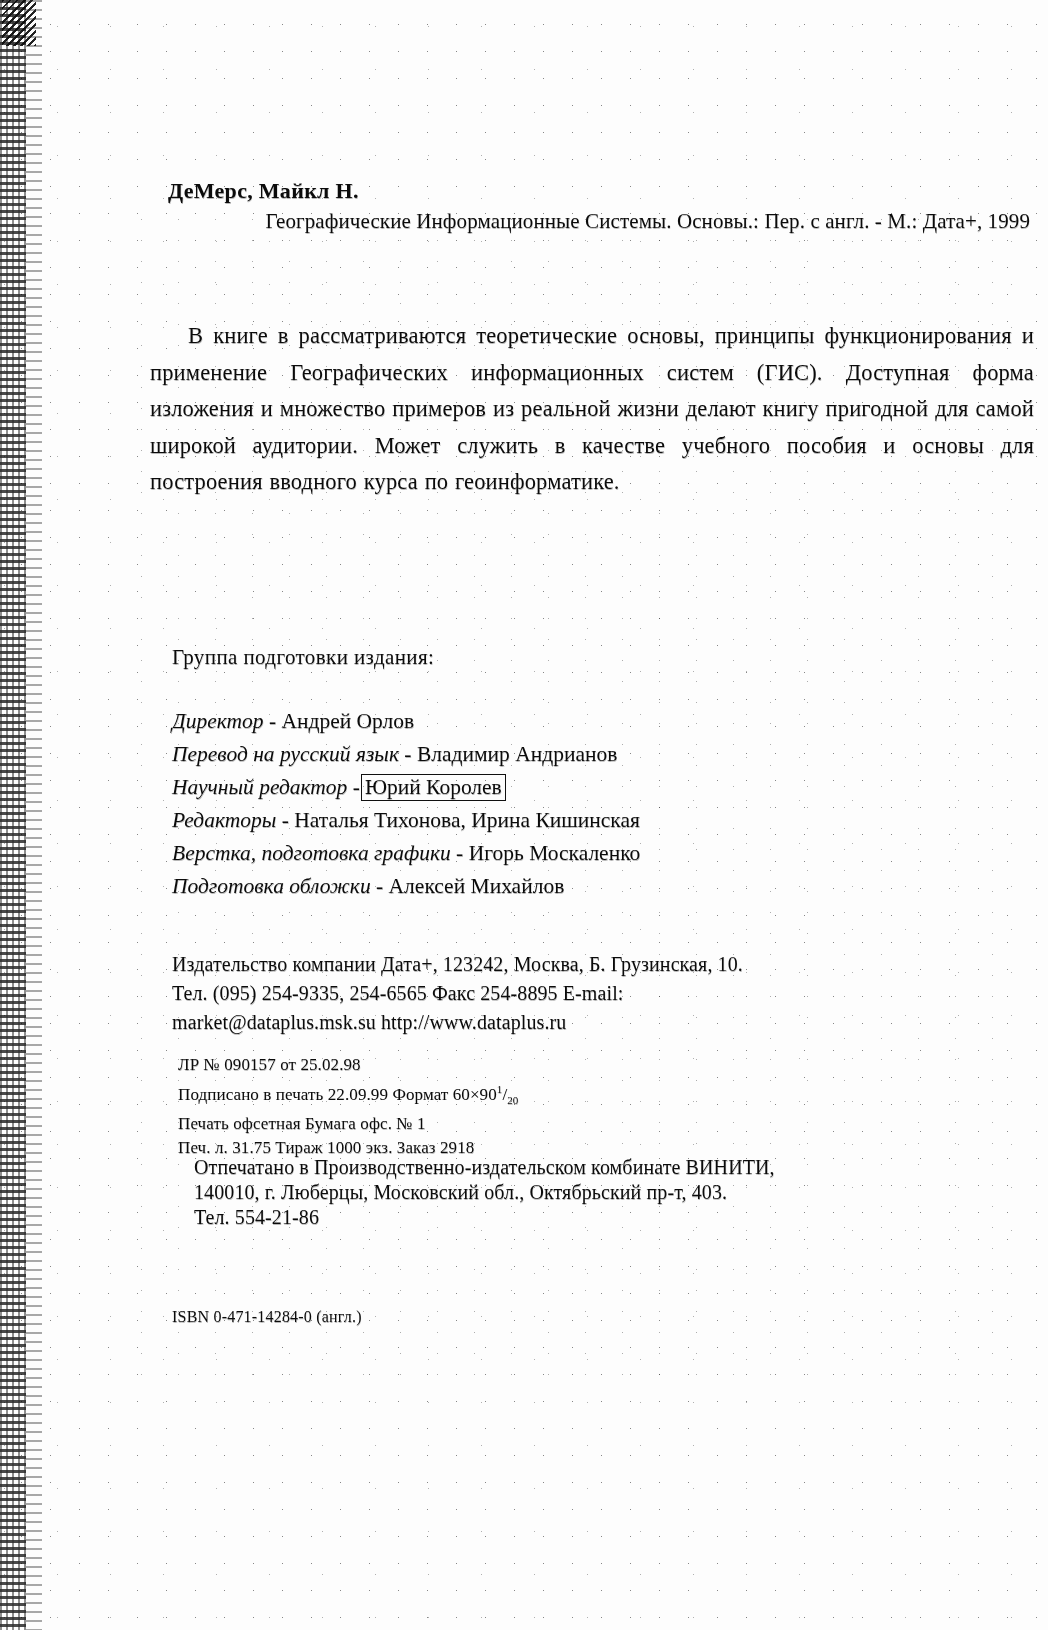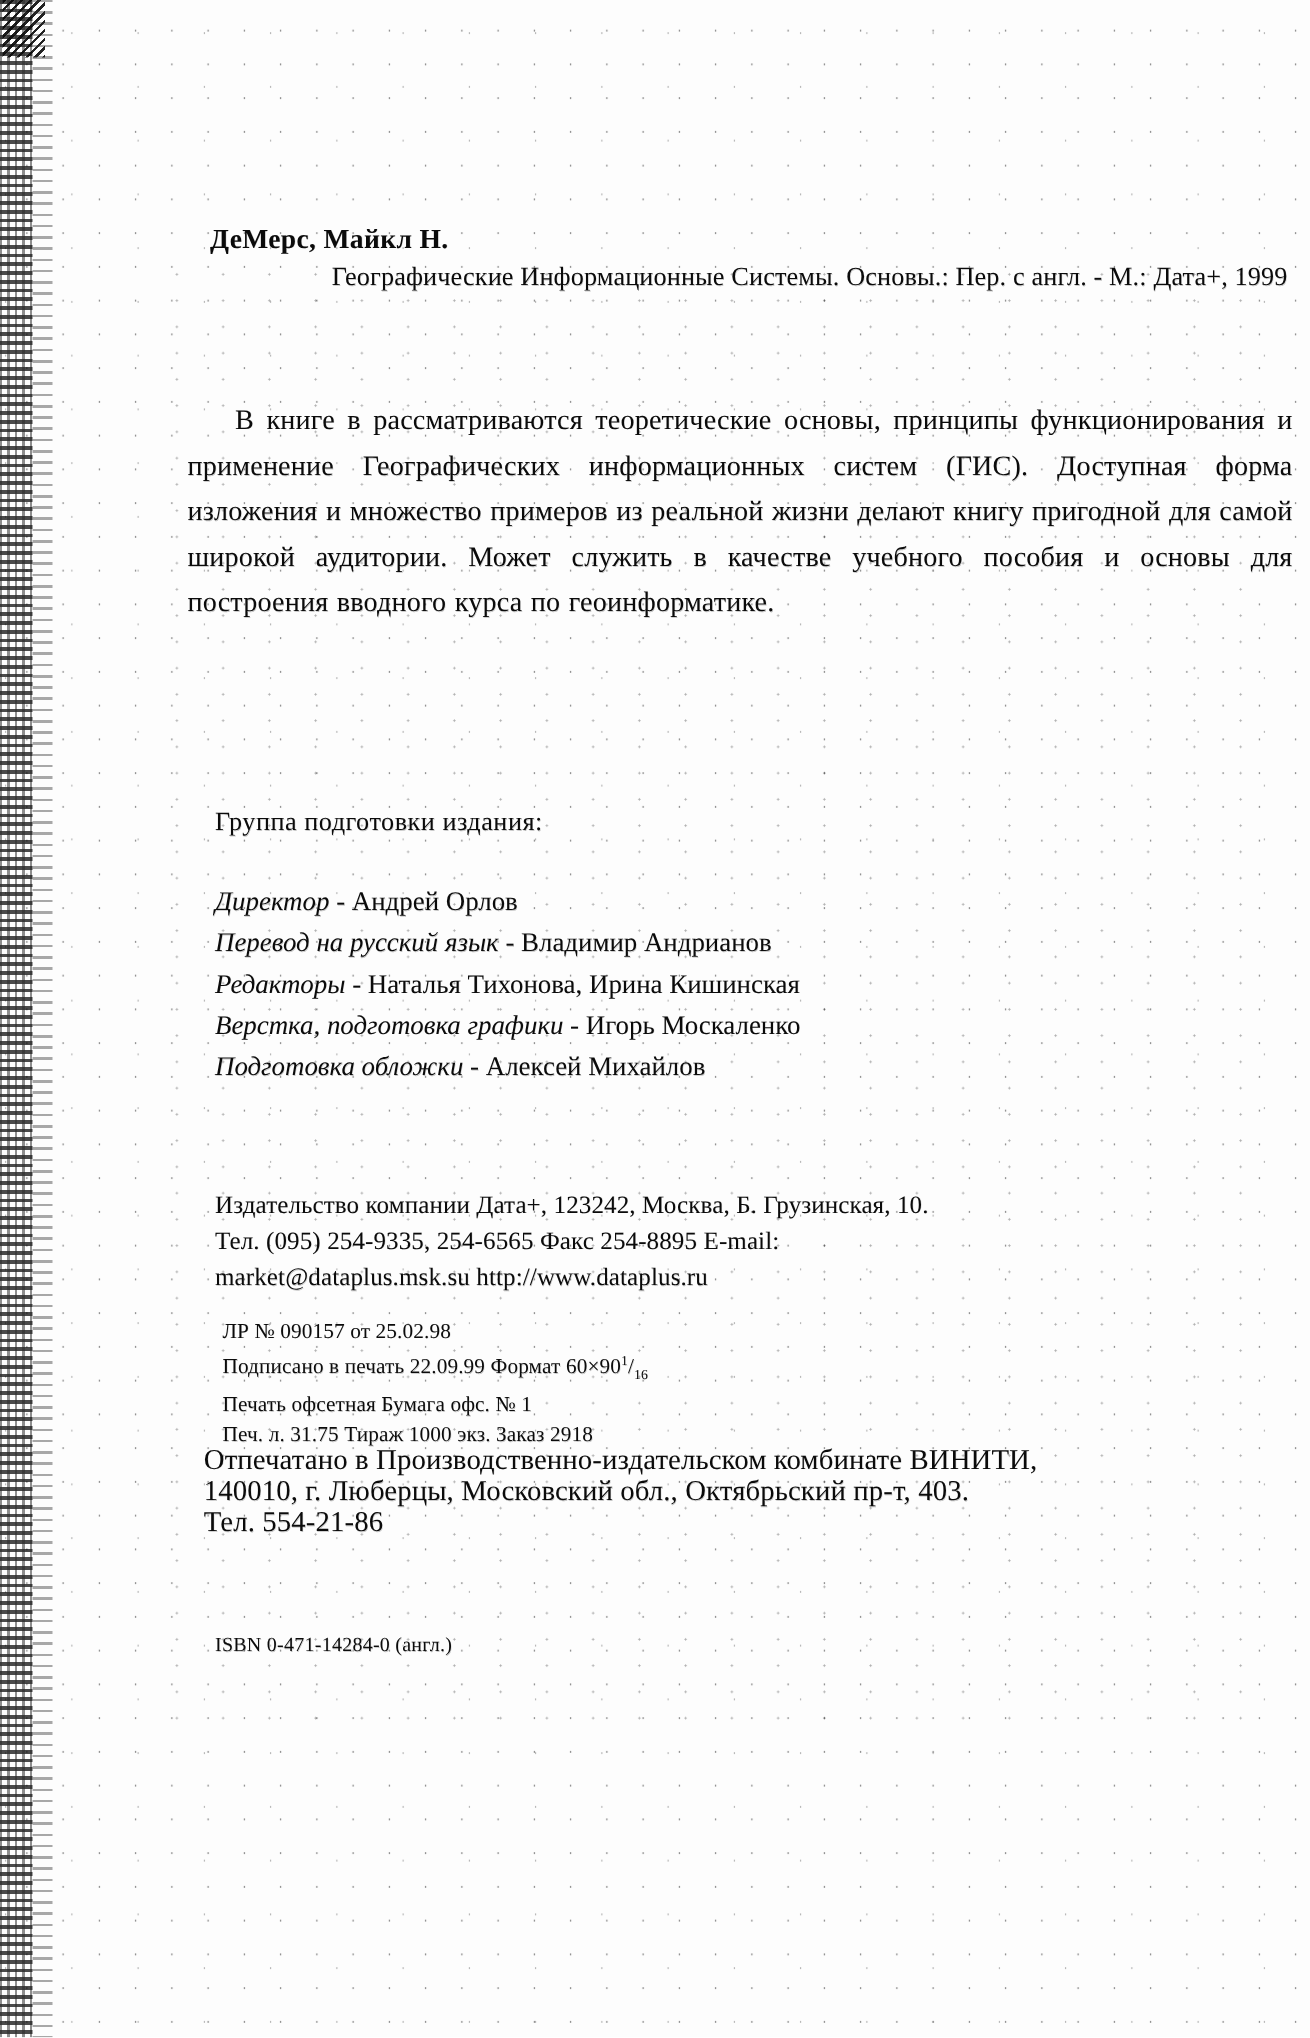--- a/index.html
+++ b/index.html
@@ -175,24 +175,24 @@
     width: 600px;
     font-size: 17px;
     line-height: 24px;
     letter-spacing: 0.1px;
   }
   .sup { font-size: 11px; vertical-align: super; }
   .sub { font-size: 11px; vertical-align: sub; }
 
   
   #printer {
-    left: 163px;
+    left: 194px;
     top: 1155px;
     width: 800px;
-    font-size: 23px;
+    font-size: 20px;
     line-height: 25px;
     letter-spacing: 0.1px;
   }
 
   
   #isbn {
     left: 172px;
     top: 1308px;
     font-size: 16px;
     letter-spacing: 0.2px;
@@ -233,20 +233,24 @@
         <span class="credit-role">Директор</span>
         <span>-</span>
         <span>Андрей Орлов</span>
       </div>
       <div>
         <span class="credit-role">Перевод на русский язык</span>
         <span>-</span>
         <span>Владимир Андрианов</span>
       </div>
       <div>
+        <span class="credit-role">Научный редактор</span>
+        <span>-</span><span class="boxed">Юрий Королев</span>
+      </div>
+      <div>
         <span class="credit-role">Редакторы</span>
         <span>-</span>
         <span>Наталья Тихонова, Ирина Кишинская</span>
       </div>
       <div>
         <span class="credit-role">Верстка, подготовка графики</span>
         <span>-</span>
         <span>Игорь Москаленко</span>
       </div>
       <div>
@@ -257,21 +261,21 @@
     </div>
 
     <div class="blk deg" id="publisher">
       <div>Издательство компании Дата+, 123242, Москва, Б. Грузинская, 10.</div>
       <div>Тел. (095) 254-9335, 254-6565  Факс 254-8895  E-mail:</div>
       <div>market@dataplus.msk.su  http://www.dataplus.ru</div>
     </div>
 
     <div class="blk deg" id="imprint">
       <div>ЛР № 090157 от 25.02.98</div>
-      <div><span>Подписано в печать 22.09.99 Формат 60×90</span><span class="sup">1</span>/<span class="sub">16</span></div>
+      <div><span>Подписано в печать 22.09.99 Формат 60×90</span><span class="sup">1</span>/<span class="sub">20</span></div>
       <div>Печать офсетная Бумага офс. № 1</div>
       <div>Печ. л. 31.75 Тираж 1000 экз. Заказ 2918</div>
     </div>
 
     <div class="blk deg" id="printer">
       <div>Отпечатано в Производственно-издательском комбинате ВИНИТИ,</div>
       <div>140010, г. Люберцы, Московский обл., Октябрьский пр-т, 403.</div>
       <div>Тел. 554-21-86</div>
     </div>
 

